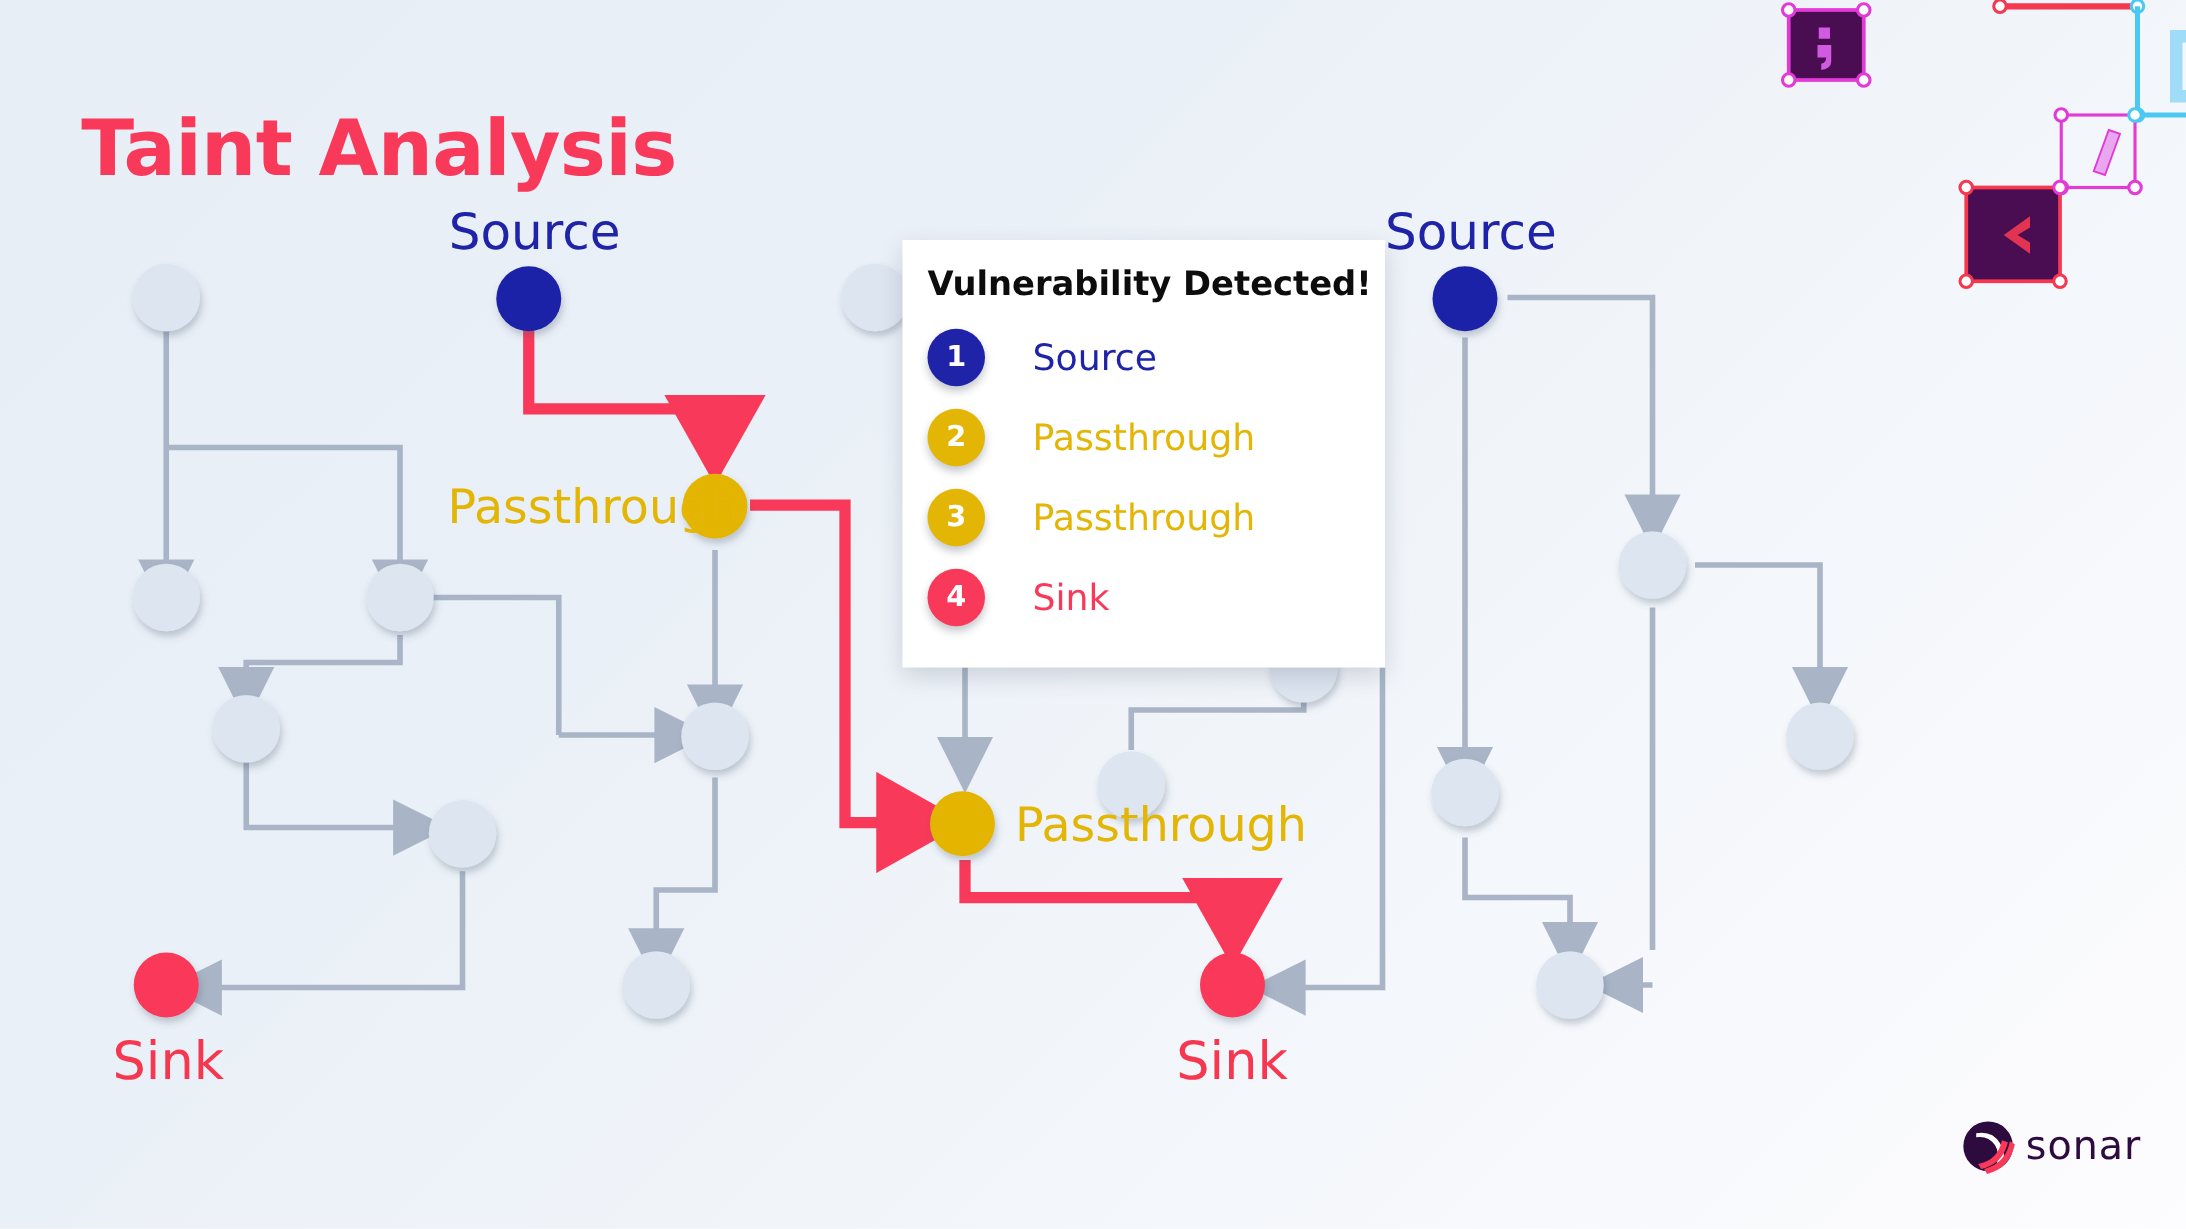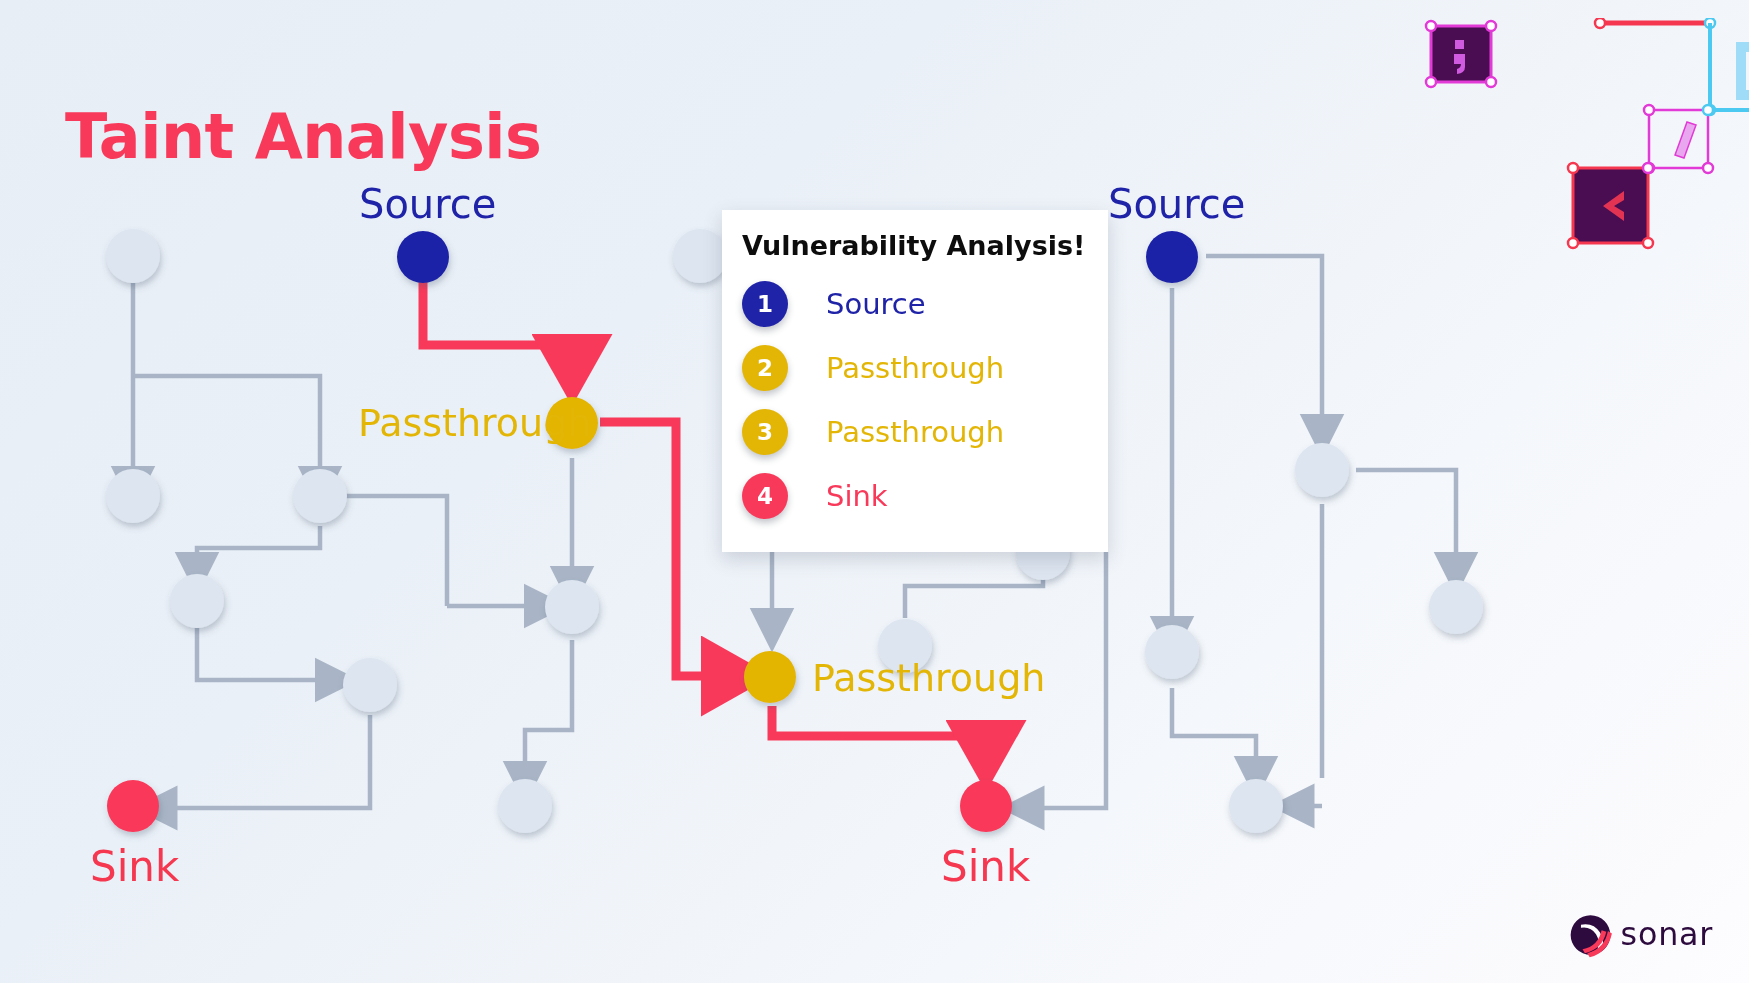--- a/index.html
+++ b/index.html
@@ -2,21 +2,21 @@
 <html><head>
 <meta charset="utf-8">
 <style>
   html,body{margin:0;padding:0;}
   body{
     width:1749px;height:983px;overflow:hidden;
     font-family:"DejaVu Sans","Liberation Sans",sans-serif;
     background:linear-gradient(135deg,#e8eef6 0%,#eaf0f7 35%,#f4f7fb 70%,#fdfcfe 100%);
     position:relative;
   }
-  #stage{position:absolute;inset:0;margin-top:18px;}
+  #stage{position:absolute;inset:0;}
   svg.layer{position:absolute;left:0;top:0;width:1749px;height:983px;}
 
   .lbl{position:absolute;white-space:nowrap;line-height:1;}
   .lbl-source{color:#1f23a8;font-size:40px;}
   .lbl-pass{color:#e3b505;font-size:38px;}
   .lbl-sink{color:#f5374f;font-size:42px;}
 
   .title{
     position:absolute;left:65px;top:88px;
     color:#f9395a;font-size:62px;font-weight:bold;letter-spacing:-0.5px;
@@ -127,21 +127,21 @@
   <div class="title">Taint Analysis</div>
 
   <div class="lbl lbl-source" style="left:359px;top:166px;">Source</div>
   <div class="lbl lbl-pass" style="left:358px;top:386px;">Passthrough</div>
   <div class="lbl lbl-pass" style="left:812px;top:641px;">Passthrough</div>
   <div class="lbl lbl-source" style="left:1108px;top:166px;">Source</div>
   <div class="lbl lbl-sink" style="left:90px;top:828px;">Sink</div>
   <div class="lbl lbl-sink" style="left:941px;top:828px;">Sink</div>
 
   <div id="callout">
-    <div class="c-title">Vulnerability Analysis!</div>
+    <div class="c-title">Vulnerability Detected!</div>
     <div class="c-list">
 
       <div class="c-row">
         <span class="c-badge" style="background:#1f23a8;">1</span>
         <span class="c-label" style="color:#1f23a8;">Source</span>
       </div>
 
       <div class="c-row">
         <span class="c-badge" style="background:#e3b505;">2</span>
         <span class="c-label" style="color:#e3b505;">Passthrough</span>

